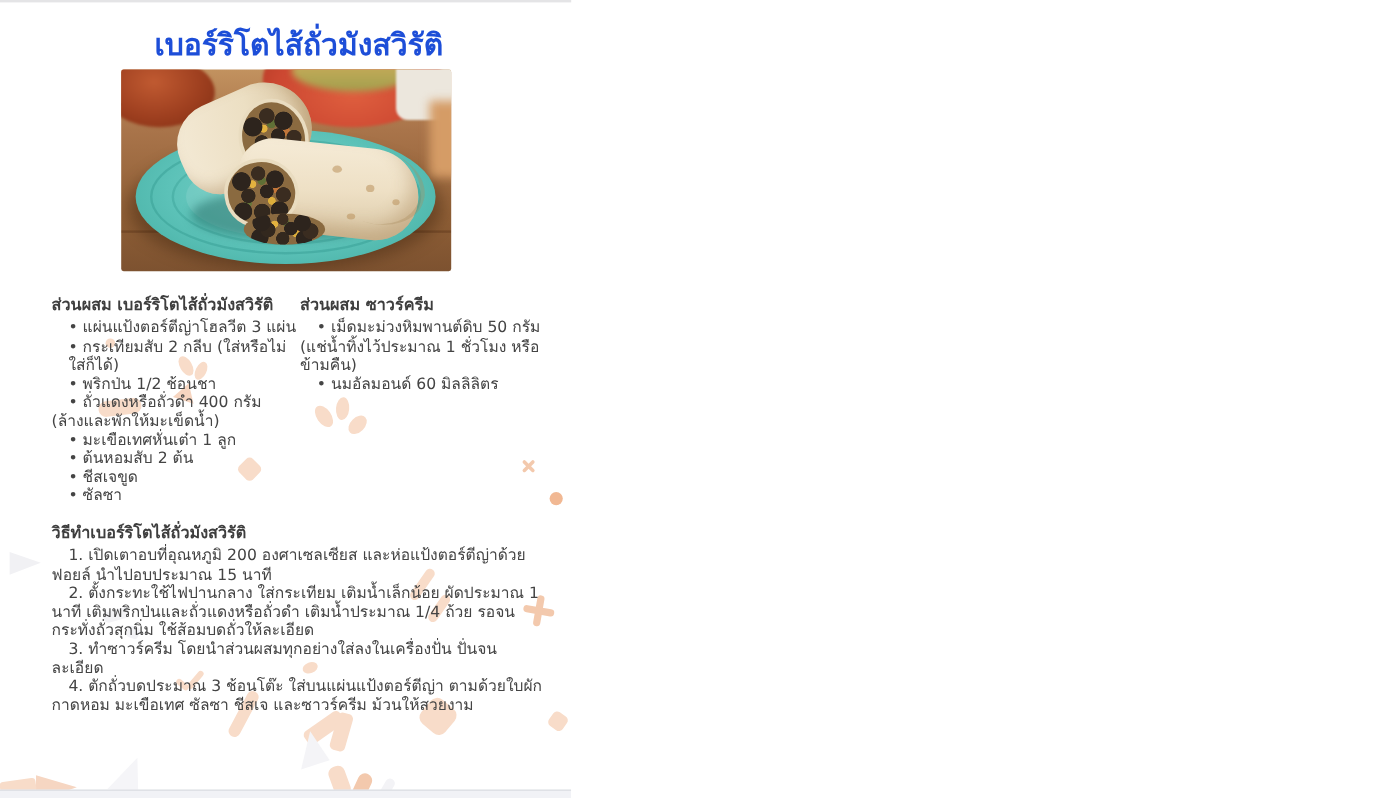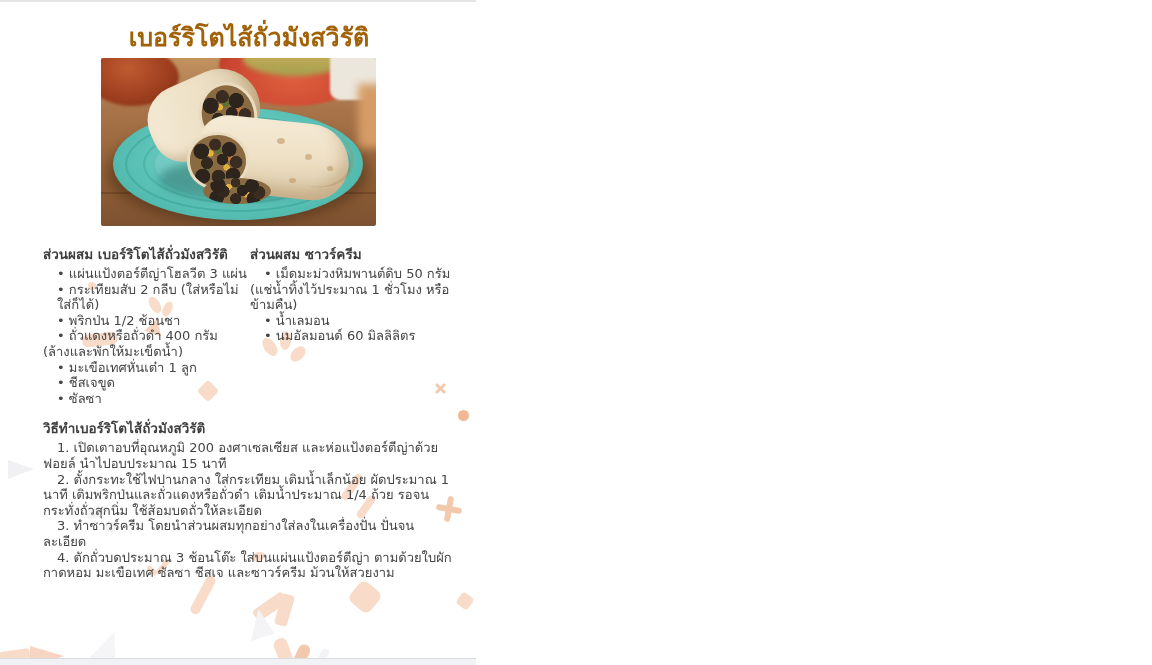--- a/index.html
+++ b/index.html
@@ -5,21 +5,21 @@
   * { margin:0; padding:0; box-sizing:border-box; }
   html,body { width:1152px; height:665px; background:#ffffff; overflow:hidden;
     font-family:"DejaVu Sans","Liberation Sans",sans-serif; }
 
   .panel { position:absolute; left:0; top:0; width:476px; height:665px;
     background:#fff; border-top:2px solid #e4e4e6; overflow:hidden; }
 
   .content { position:relative; z-index:2; }
 
   .title { margin:20px 20px 0 43px; width:412px; text-align:center;
-    color:#a16207; font-size:25px; line-height:31px; font-weight:600; }
+    color:#1d4ed8; font-size:25px; line-height:31px; font-weight:600; }
 
   
   .photo { position:relative; width:275px; height:168px; margin:5px auto 0;
     overflow:hidden; border-radius:2px;
     background:linear-gradient(180deg,#c2925f 0%,#a9744a 30%,#8f5f36 72%,#7d5230 100%); }
   .photo > div { position:absolute; }
   .seam { left:0; right:0; height:2px; background:rgba(70,35,12,.30); }
   .bowl-left { left:-14px; top:-10px; width:92px; height:58px; border-radius:50%;
     background:radial-gradient(ellipse at 45% 35%,#c05a31 0%,#9e3f1f 55%,#7e2d12 100%);
     filter:blur(1.5px); }
@@ -171,28 +171,28 @@
 
     <div class="cols">
       <div class="col-left">
         <h3>ส่วนผสม เบอร์ริโตไส้ถั่วมังสวิรัติ</h3>
         <div class="ing">แผ่นแป้งตอร์ตีญ่าโฮลวีต 3 แผ่น</div>
         <div class="ing">กระเทียมสับ 2 กลีบ (ใส่หรือไม่ใส่ก็ได้)</div>
         <div class="ing">พริกป่น 1/2 ช้อนชา</div>
         <div class="ing">ถั่วแดงหรือถั่วดำ 400 กรัม</div>
         <div class="note">(ล้างและพักให้มะเข็ดน้ำ)</div>
         <div class="ing">มะเขือเทศหั่นเต๋า 1 ลูก</div>
+        <div class="ing">ต้นหอมสับ 2 ต้น</div>
         <div class="ing">ชีสเจขูด</div>
         <div class="ing">ซัลซา</div>
       </div>
       <div class="col-right">
         <h3>ส่วนผสม ซาวร์ครีม</h3>
         <div class="ing">เม็ดมะม่วงหิมพานต์ดิบ 50 กรัม</div>
         <div class="note">(แช่น้ำทิ้งไว้ประมาณ 1 ชั่วโมง หรือข้ามคืน)</div>
-        <div class="ing">น้ำเลมอน</div>
         <div class="ing">นมอัลมอนด์ 60 มิลลิลิตร</div>
       </div>
     </div>
 
     <div class="method">
       <h3>วิธีทำเบอร์ริโตไส้ถั่วมังสวิรัติ</h3>
       <p class="step">1. เปิดเตาอบที่อุณหภูมิ 200 องศาเซลเซียส และห่อแป้งตอร์ตีญ่าด้วยฟอยล์ นำไปอบประมาณ 15 นาที</p>
       <p class="step">2. ตั้งกระทะใช้ไฟปานกลาง ใส่กระเทียม เติมน้ำเล็กน้อย ผัดประมาณ 1 นาที เติมพริกป่นและถั่วแดงหรือถั่วดำ เติมน้ำประมาณ 1/4 ถ้วย รอจนกระทั่งถั่วสุกนิ่ม ใช้ส้อมบดถั่วให้ละเอียด</p>
       <p class="step">3. ทำซาวร์ครีม โดยนำส่วนผสมทุกอย่างใส่ลงในเครื่องปั่น ปั่นจนละเอียด</p>
       <p class="step">4. ตักถั่วบดประมาณ 3 ช้อนโต๊ะ ใส่บนแผ่นแป้งตอร์ตีญ่า ตามด้วยใบผักกาดหอม มะเขือเทศ ซัลซา ชีสเจ และซาวร์ครีม ม้วนให้สวยงาม</p>

